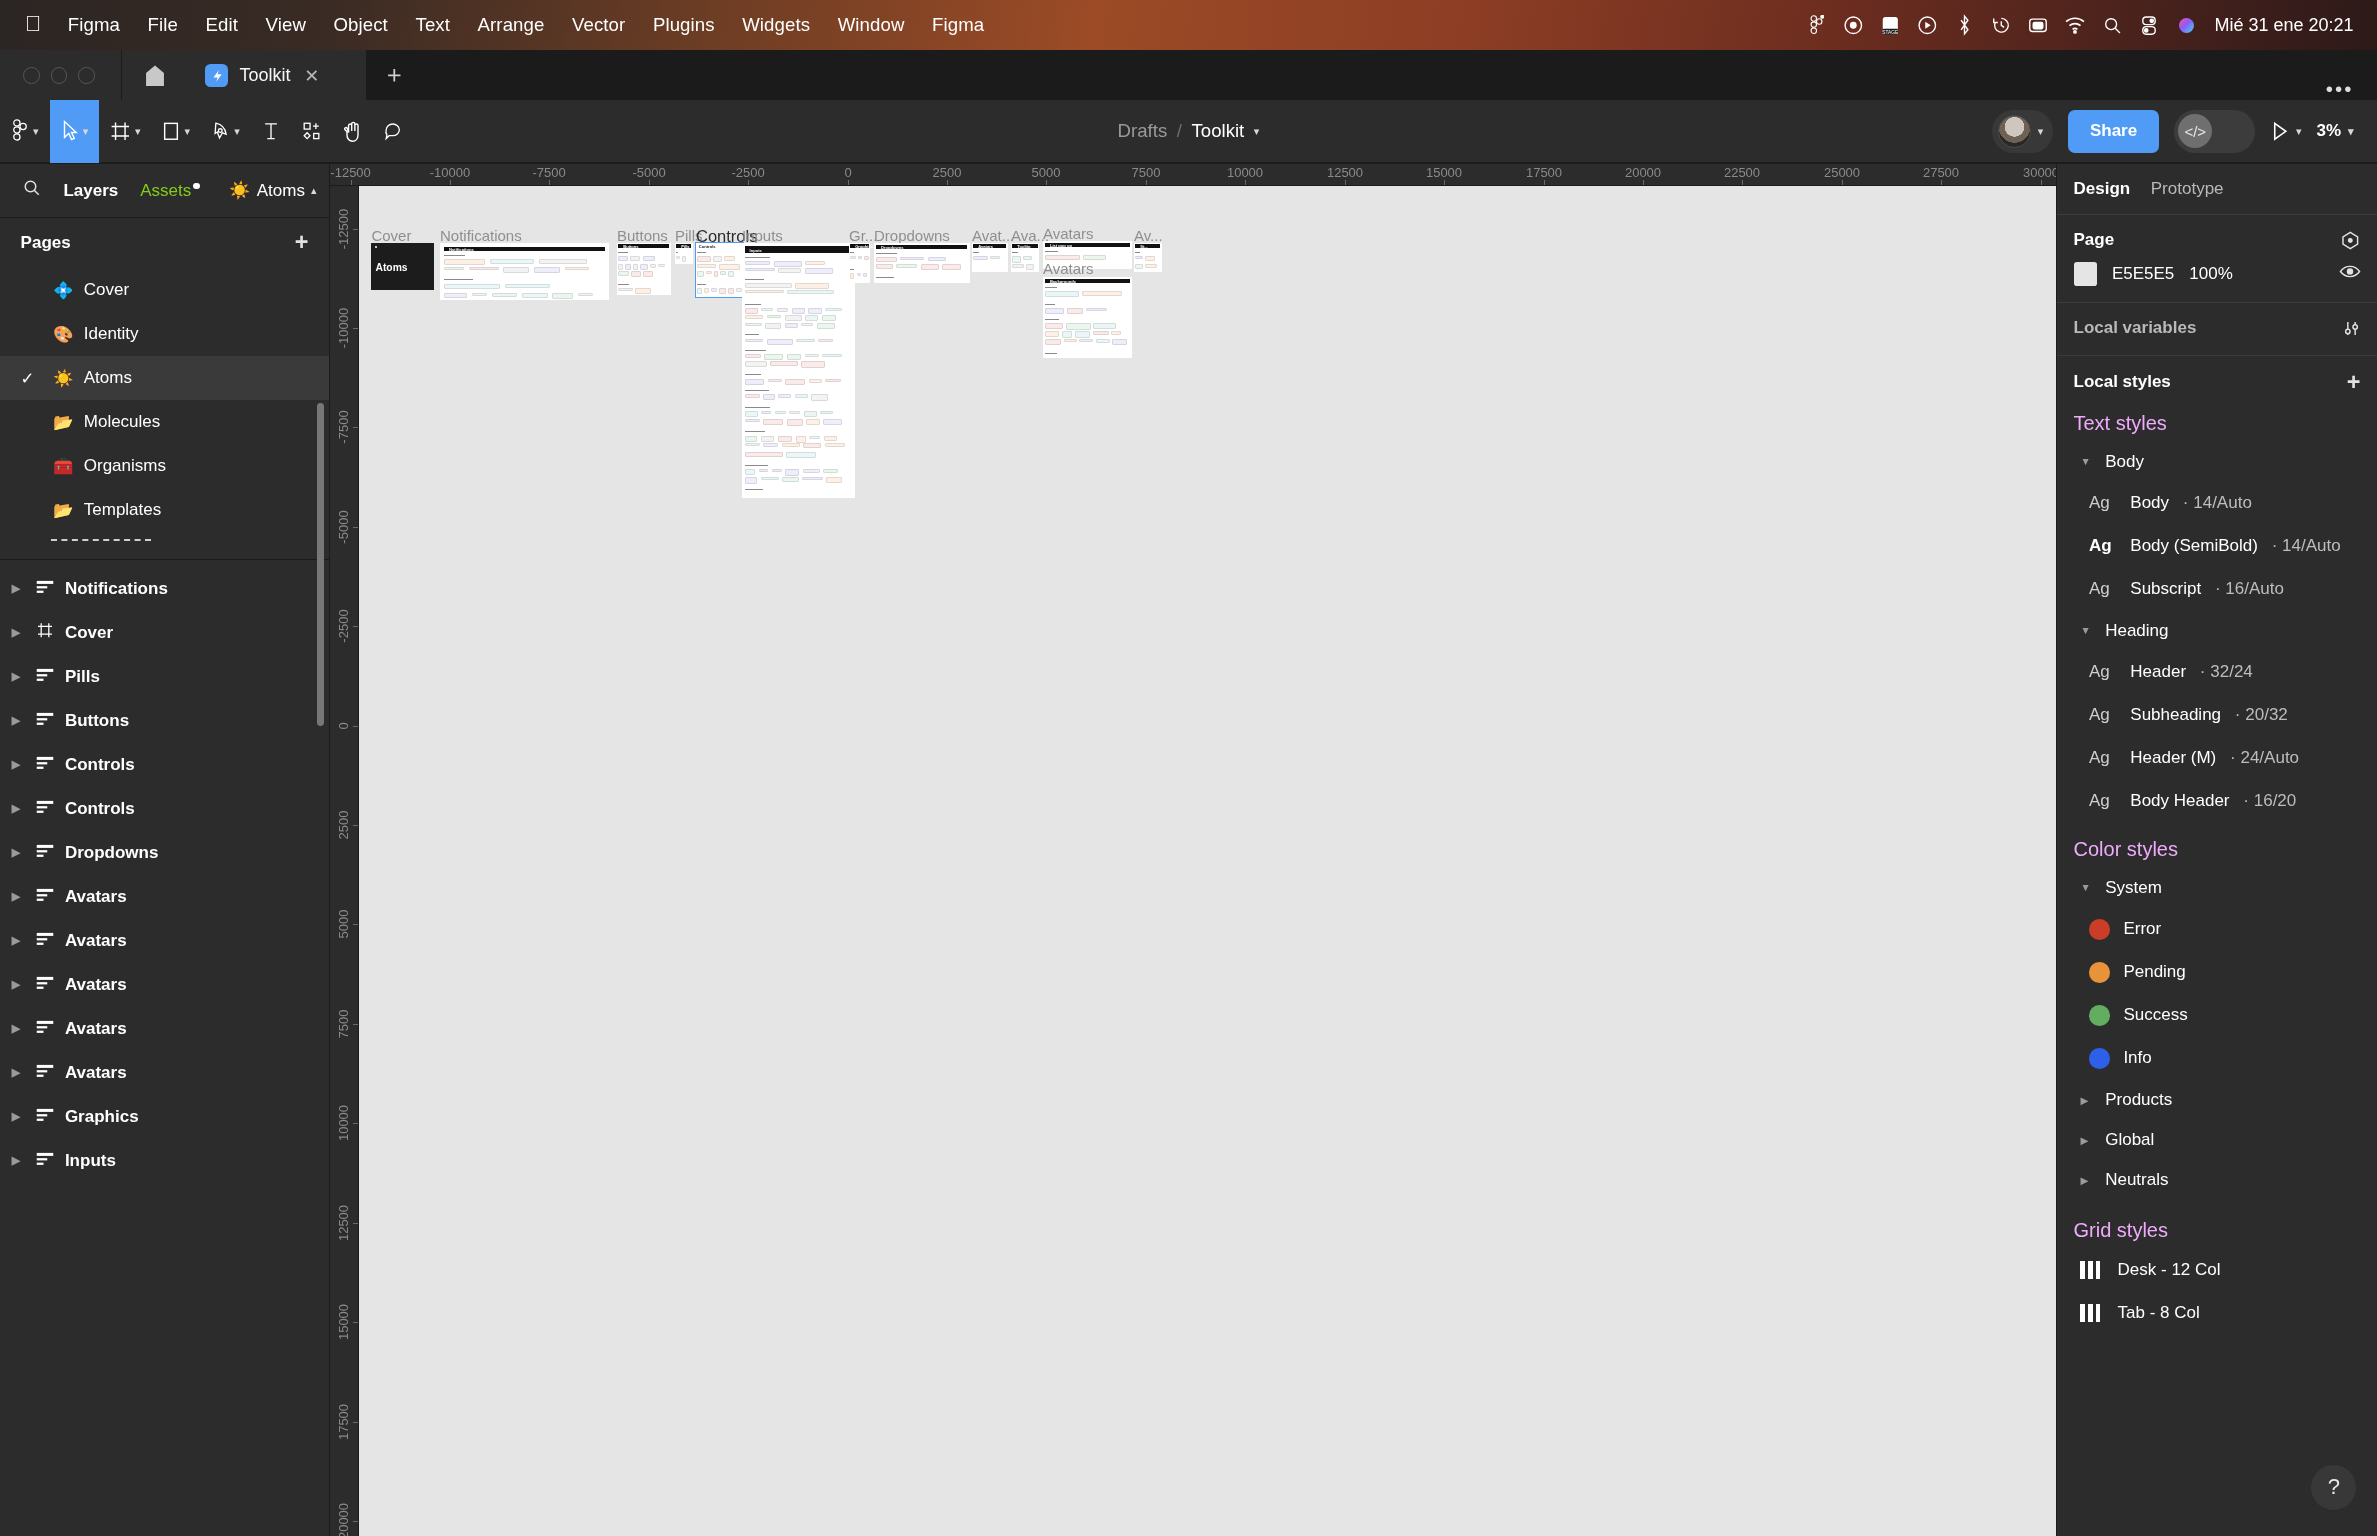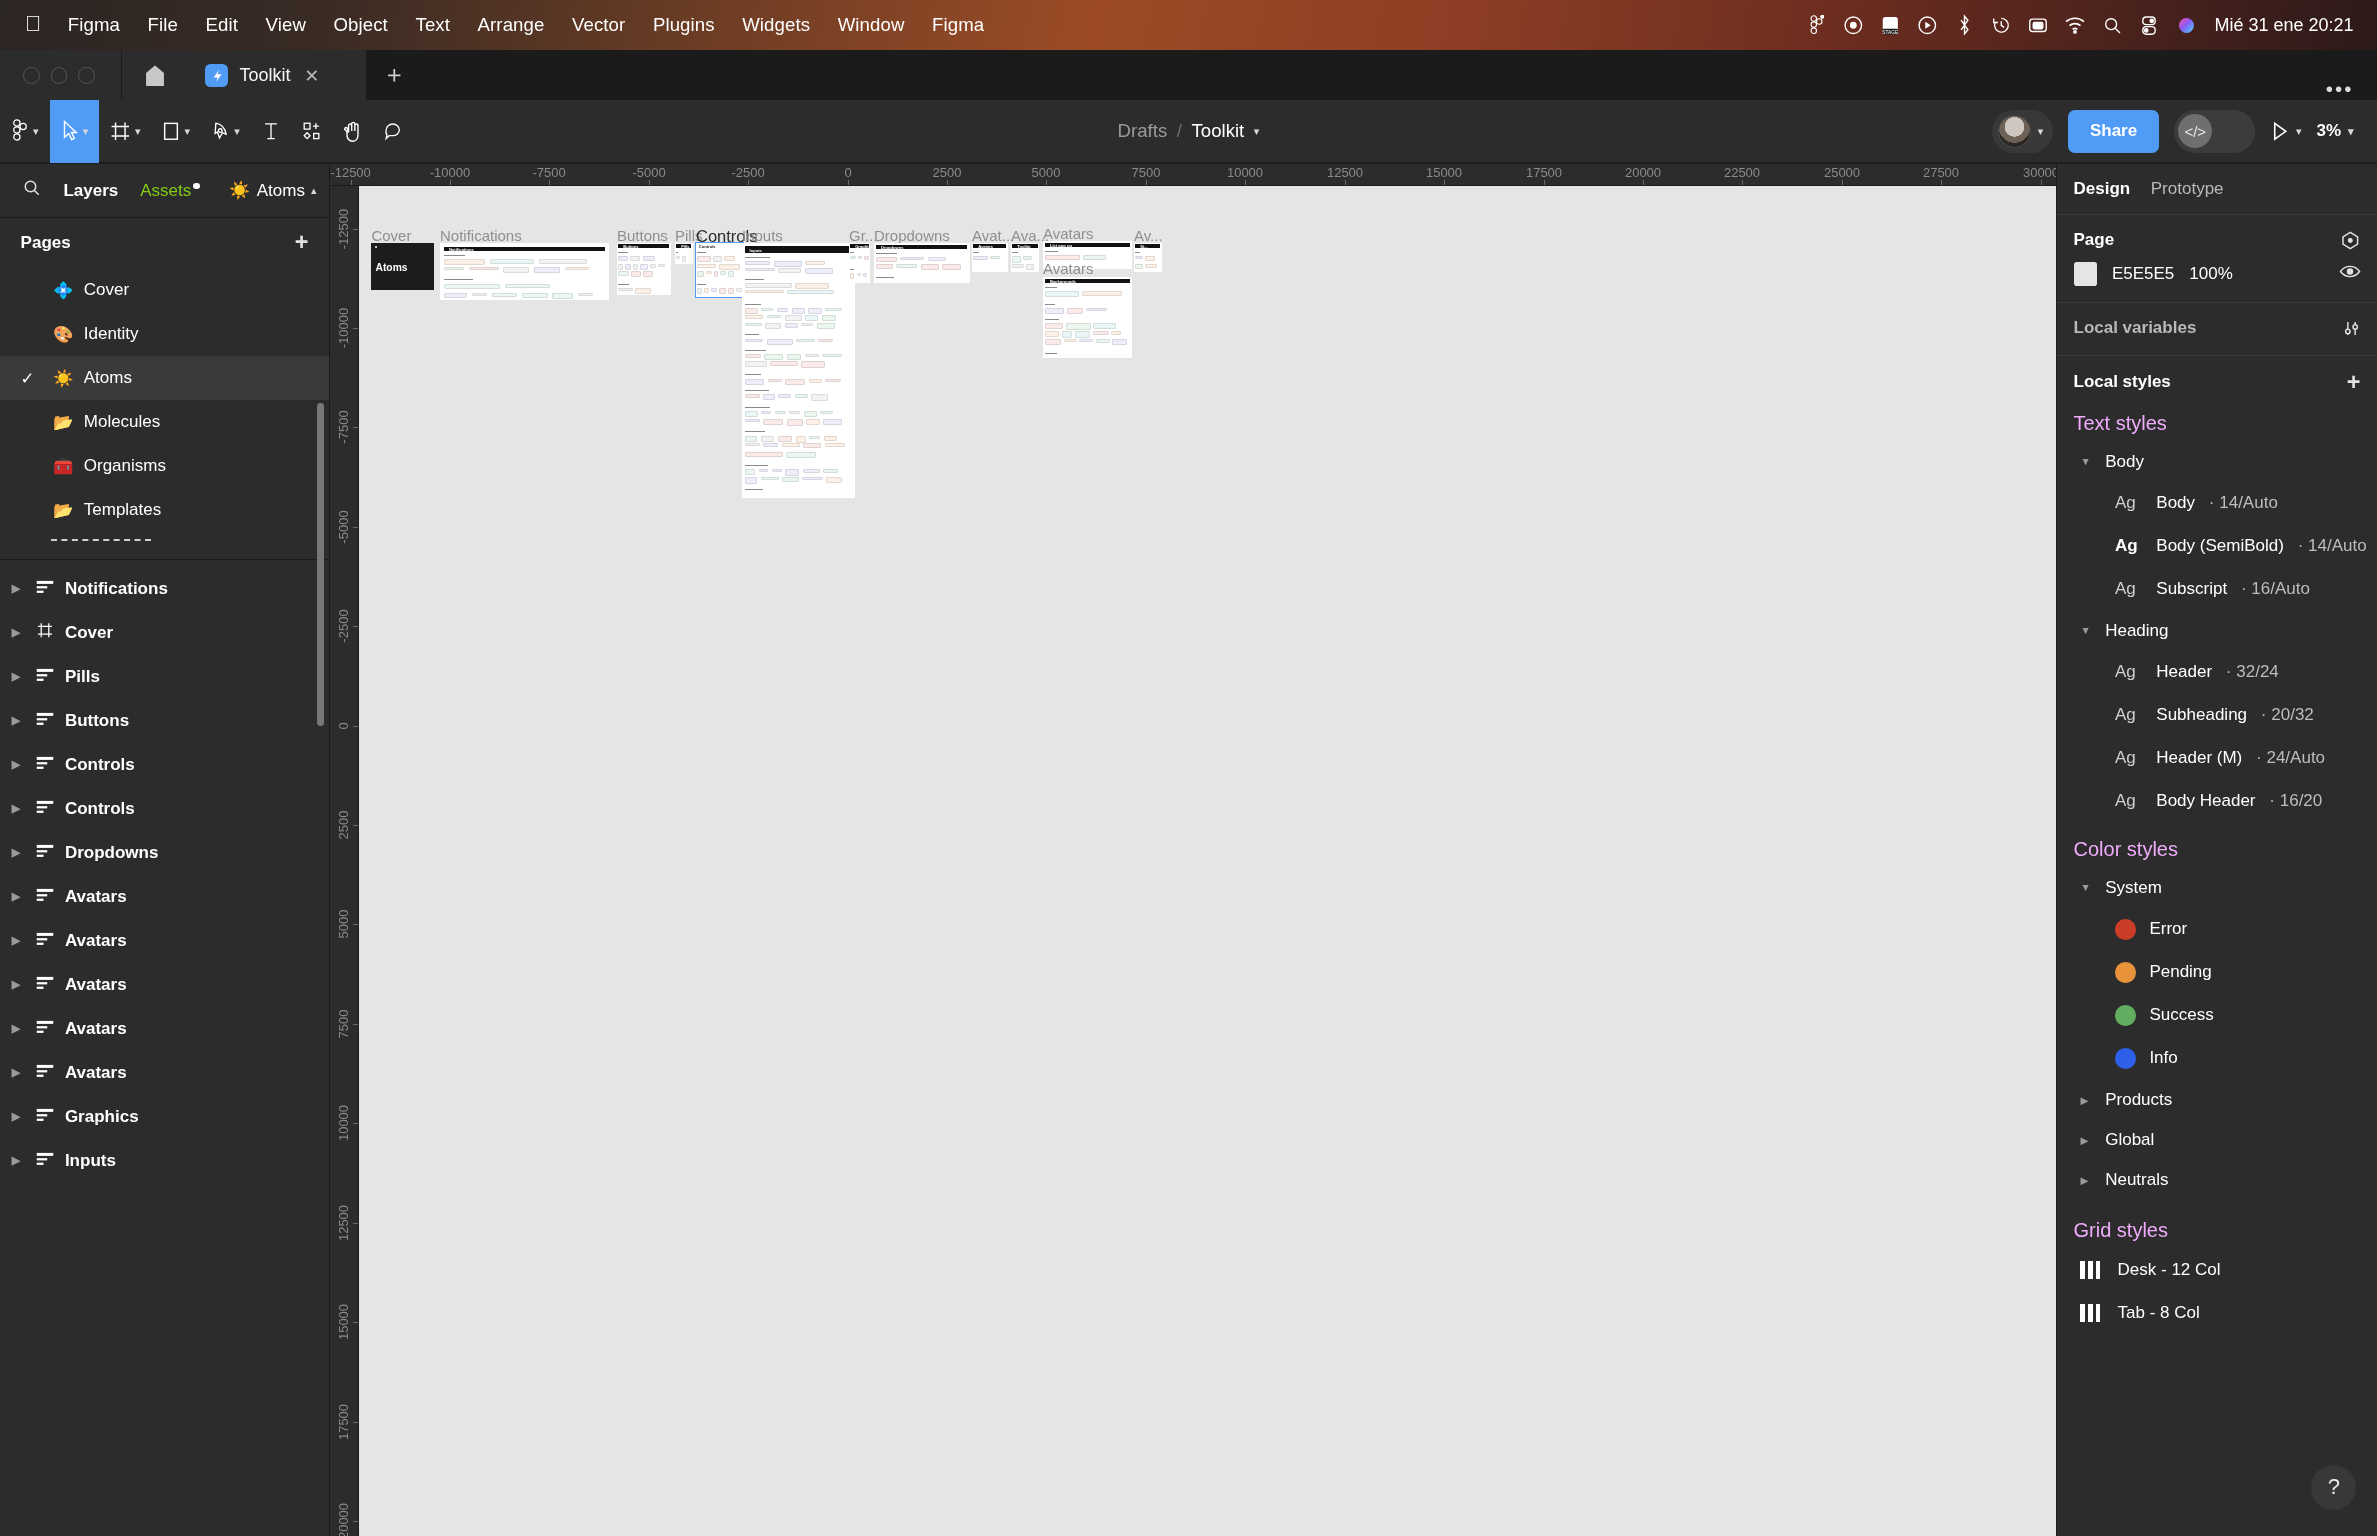--- a/index.html
+++ b/index.html
@@ -218,21 +218,21 @@
   .eye { margin-left: auto; color: #e2e2e2; }
   .styles-group-head {
     font-size: 20px; color: #f0abfc; padding: 15px 16.5px 6.9px 16.5px;
   }
   .style-cat {
     height: 40px; display: flex; align-items: center; gap: 12.4px; padding-left: 23.4px;
     font-size: 17px; color: #fff;
   }
   .tri { width: 12.4px; color: #9a9a9a; font-size: 10.3px; }
   .style-row {
-    height: 43px; display: flex; align-items: center; gap: 13.8px; padding-left: 58px;
+    height: 43px; display: flex; align-items: center; gap: 13.8px; padding-left: 32px;
     font-size: 17px; color: #fff;
   }
   .ag { font-size: 17px; color: #cfcfcf; width: 27.5px; }
   .ag.semibold { font-weight: bold; color: #fff; }
   .style-name-muted { color: #bdbdbd; }
   .swatch-circle { width: 20.6px; height: 20.6px; border-radius: 50%; }
   .grid-glyph {
     display: inline-flex; gap: 2.8px; width: 23.4px;
   }
   .grid-glyph i { display: block; width: 4.8px; height: 18px; background: #fff; }

